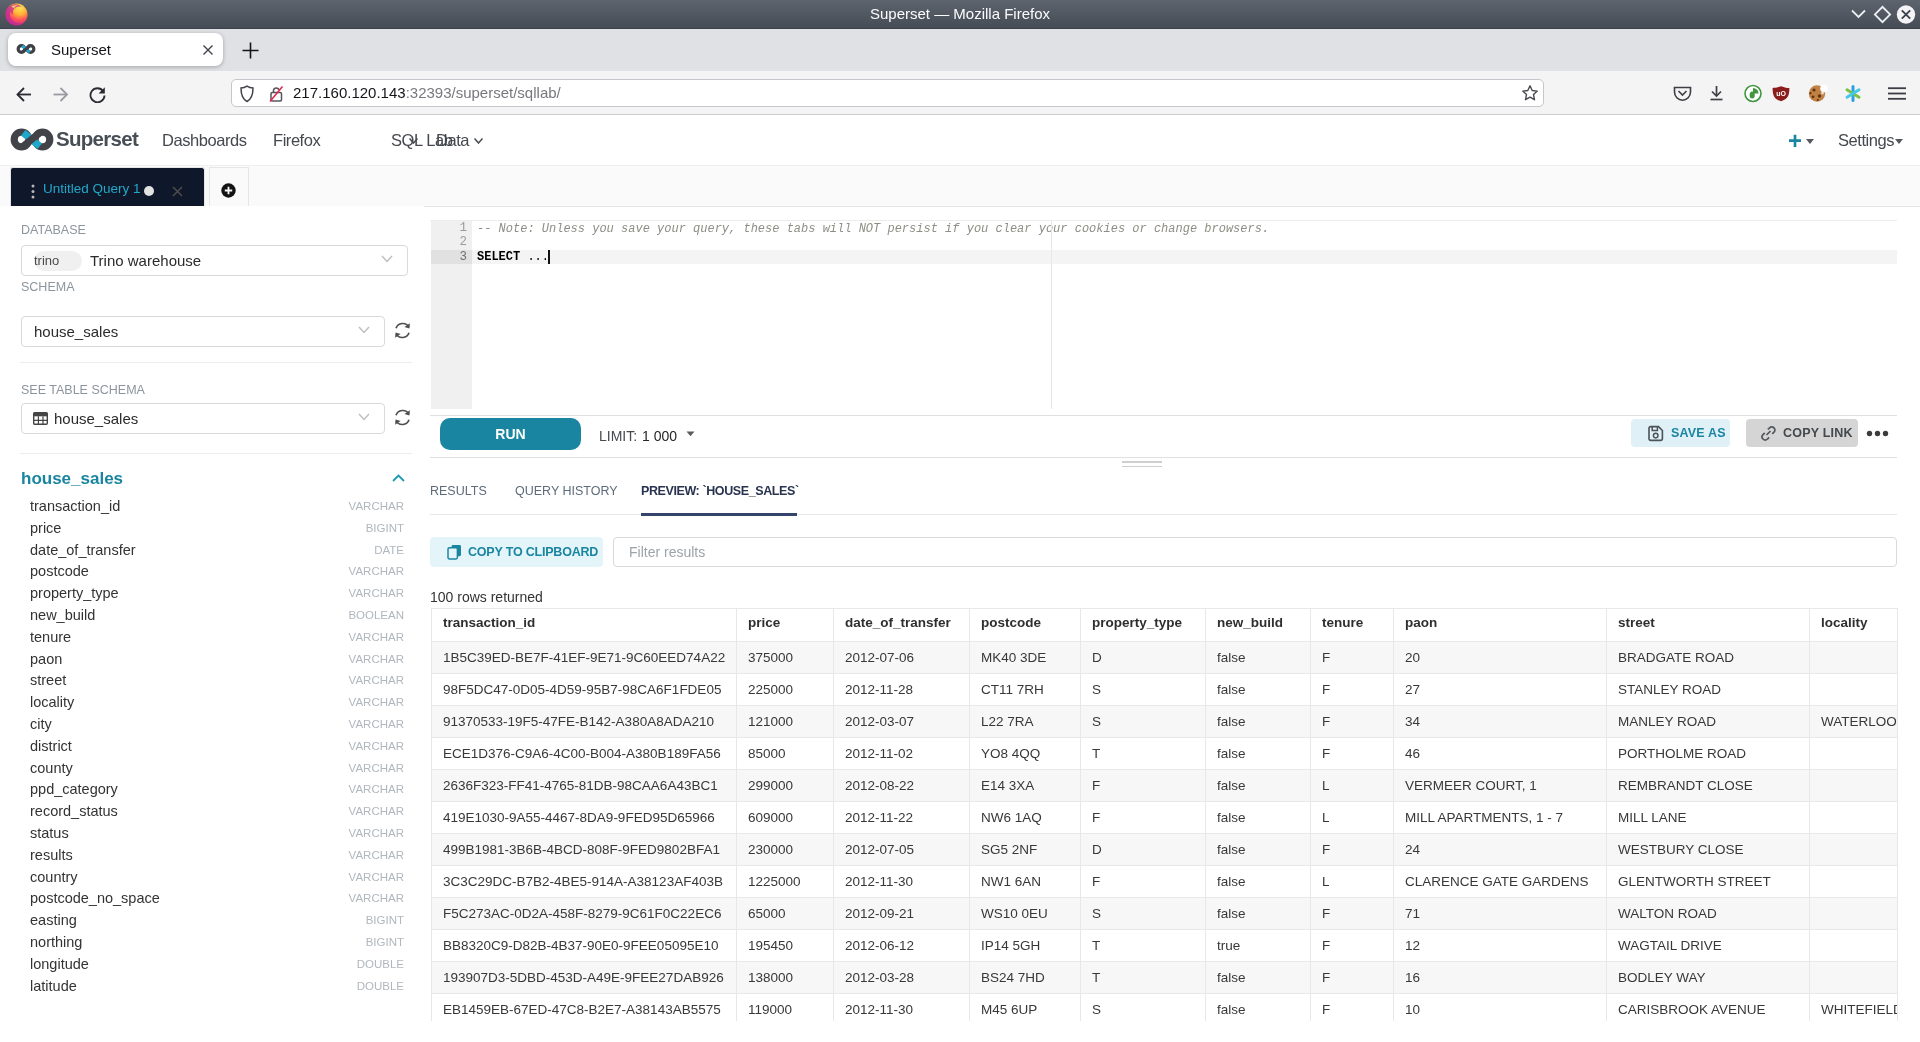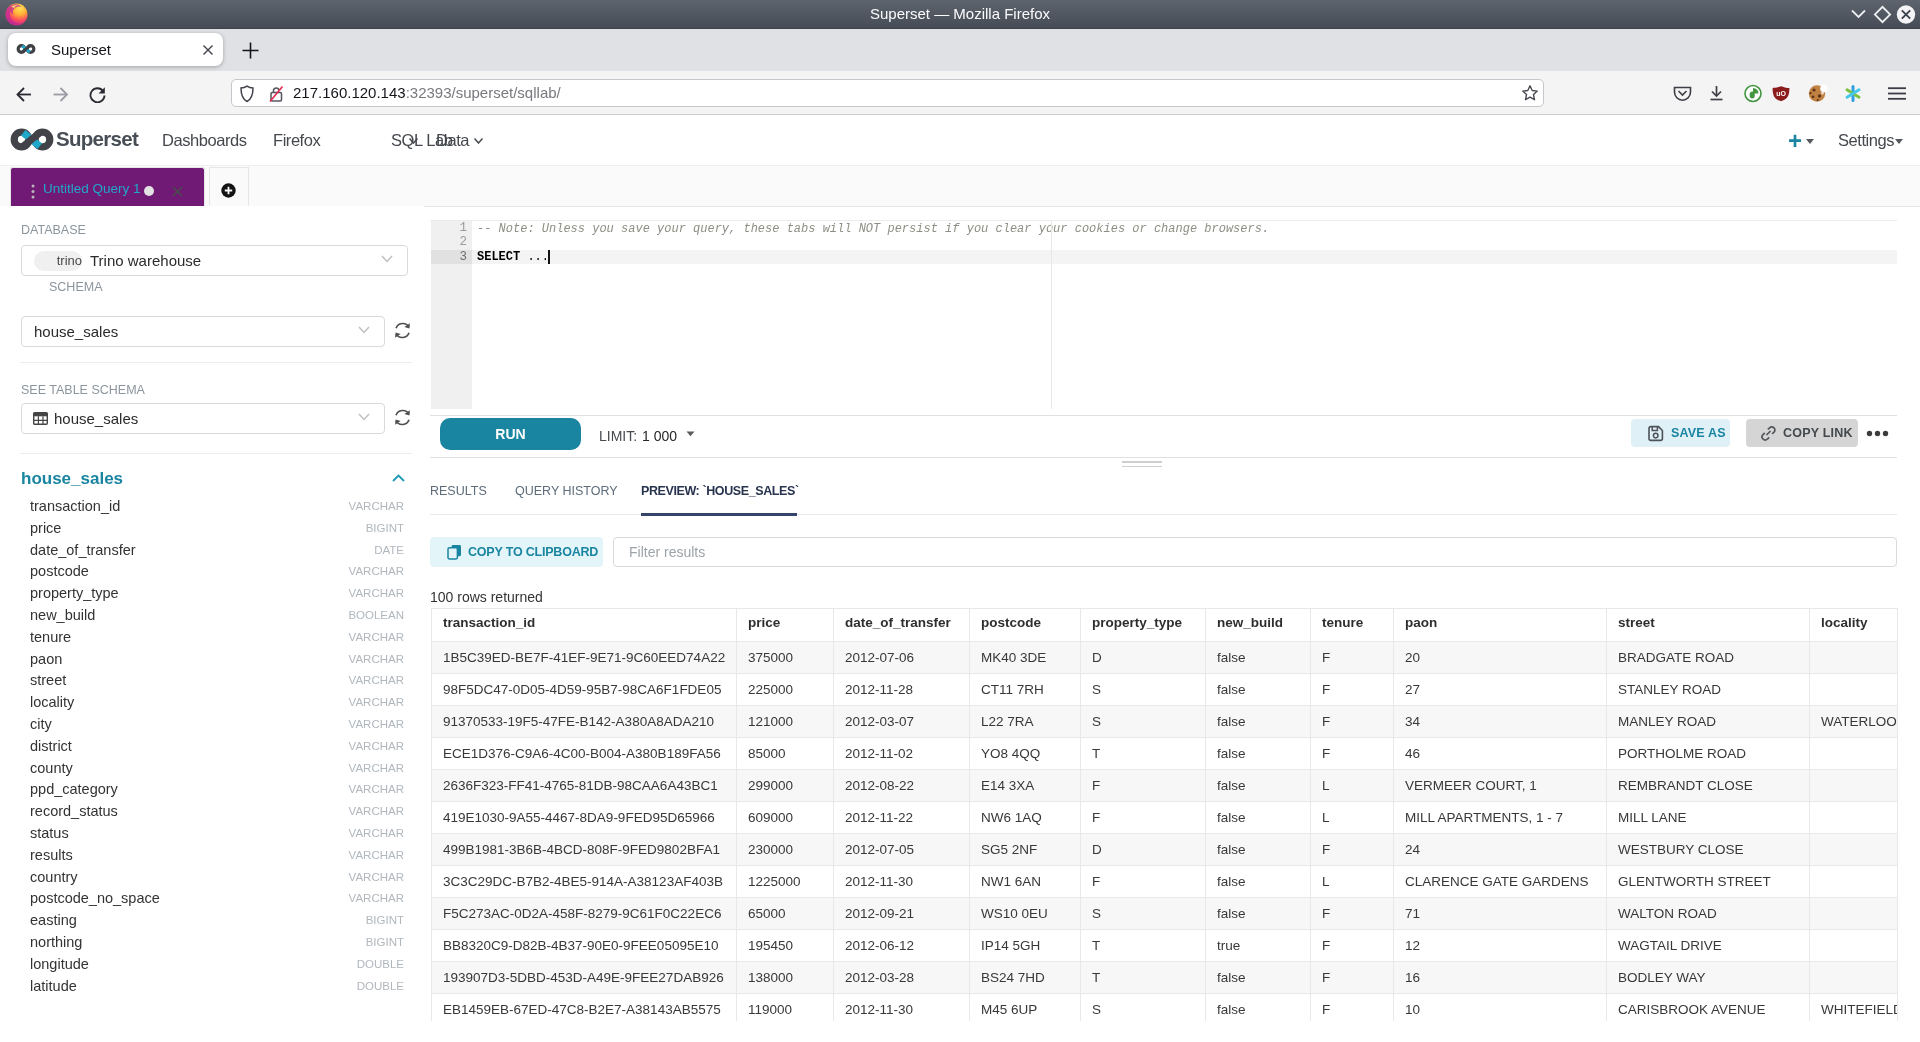--- a/index.html
+++ b/index.html
@@ -14,21 +14,21 @@
 #btab .lbl { left:43px; top:0; line-height:33px; font-size:15px; color:#15141a; }
 #urlrow { left:0; top:71px; width:1920px; height:44px; background:#f4f4f5; border-bottom:1px solid #cccccf; }
 #urlbox { left:231px; top:79px; width:1313px; height:28px; background:#fff; border:1px solid #c6c6cc; border-radius:5px; }
 .urltxt { left:293px; top:71px; height:44px; line-height:43px; font-size:15px; color:#15141a; }
 .urltxt .dim { color:#78787f; }
 
 #navbar { left:0; top:115px; width:1920px; height:51px; background:#fff; border-bottom:1px solid #efefef; }
 .navlink { top:115px; height:51px; line-height:50px; font-size:16.5px; letter-spacing:-0.45px; color:#45494e; }
 
 #strip { left:0; top:166px; width:1920px; height:41px; background:#fafafa; border-bottom:1px solid #e6e6e6; }
-#qtab { left:10px; top:167px; width:195px; height:39px; background:#701a75; border:1px solid #e6e6e6; border-bottom:none; border-radius:3px 3px 0 0; }
+#qtab { left:10px; top:167px; width:195px; height:39px; background:#0f172a; border:1px solid #e6e6e6; border-bottom:none; border-radius:3px 3px 0 0; }
 #qtab .ttl { left:32px; top:2px; line-height:37px; font-size:13.5px; color:#21a8c9; }
 #plustab { left:209px; top:167px; width:40px; height:39px; background:#fafafa; border:1px solid #e6e6e6; border-bottom:none; }
 
 .sideLabel { font-size:12.5px; color:#8c959d; }
 .sel { background:#fff; border:1px solid #d9d9d9; border-radius:4px; }
 .sel .txt { font-size:15px; color:#2b2b2b; line-height:29px; }
 .divider { height:1px; background:#ececec; }
 
 #gutter { left:431px; top:221px; width:41px; height:188px; background:#f0f0f0; font-family:"Liberation Mono",monospace; font-size:12.5px; color:#9c9c9c; text-align:right; line-height:14px; padding-right:5px; }
 #editor-line3 { left:472px; top:250px; width:1425px; height:14px; background:#f4f4f4; }
@@ -207,24 +207,24 @@
 </svg>
 <div id="plustab" class="abs"></div>
 <svg class="abs" style="left:221px;top:183px;" width="15" height="15" viewBox="0 0 15 15">
   <circle cx="7.5" cy="7.5" r="7.2" fill="#131313"></circle>
   <path d="M7.5 3.8 V11.2 M3.8 7.5 H11.2" stroke="#fafafa" stroke-width="1.8"></path>
 </svg>
 
 <div id="sidebar" class="abs" style="left:0;top:206px;width:424px;height:836px;background:#fff;"></div>
 <div class="sideLabel abs" style="left:21px;top:223px;">DATABASE</div>
 <div class="sel abs" style="left:21px;top:245px;width:387px;height:31px;">
-  <span class="abs" style="left:12px;top:5px;width:48px;height:20px;background:#f0f0f0;border-radius:10px;text-align:right;font-size:13px;color:#4a4a4a;line-height:20px;">trino</span>
+  <span class="abs" style="left:12px;top:5px;width:48px;height:20px;background:#f0f0f0;border-radius:10px;text-align:left;font-size:13px;color:#4a4a4a;line-height:20px;">trino</span>
   <span class="txt abs" style="left:68px;">Trino warehouse</span>
 </div>
-<div class="sideLabel abs" style="left:21px;top:280px;margin-left:28px;">SCHEMA</div>
+<div class="sideLabel abs" style="left:21px;top:280px;">SCHEMA</div>
 <div class="sel abs" style="left:21px;top:316px;width:364px;height:31px;">
   <span class="txt abs" style="left:12px;">house_sales</span>
 </div>
 <div class="divider abs" style="left:20px;top:362px;width:392px;"></div>
 <div class="sideLabel abs" style="left:21px;top:383px;">SEE TABLE SCHEMA</div>
 <div class="sel abs" style="left:21px;top:403px;width:364px;height:31px;">
   <span class="txt abs" style="left:32px;">house_sales</span>
 </div>
 <div class="divider abs" style="left:20px;top:453px;width:392px;"></div>
 <div class="abs" style="left:21px;top:469px;font-size:17px;font-weight:bold;color:#1985a0;">house_sales</div>

